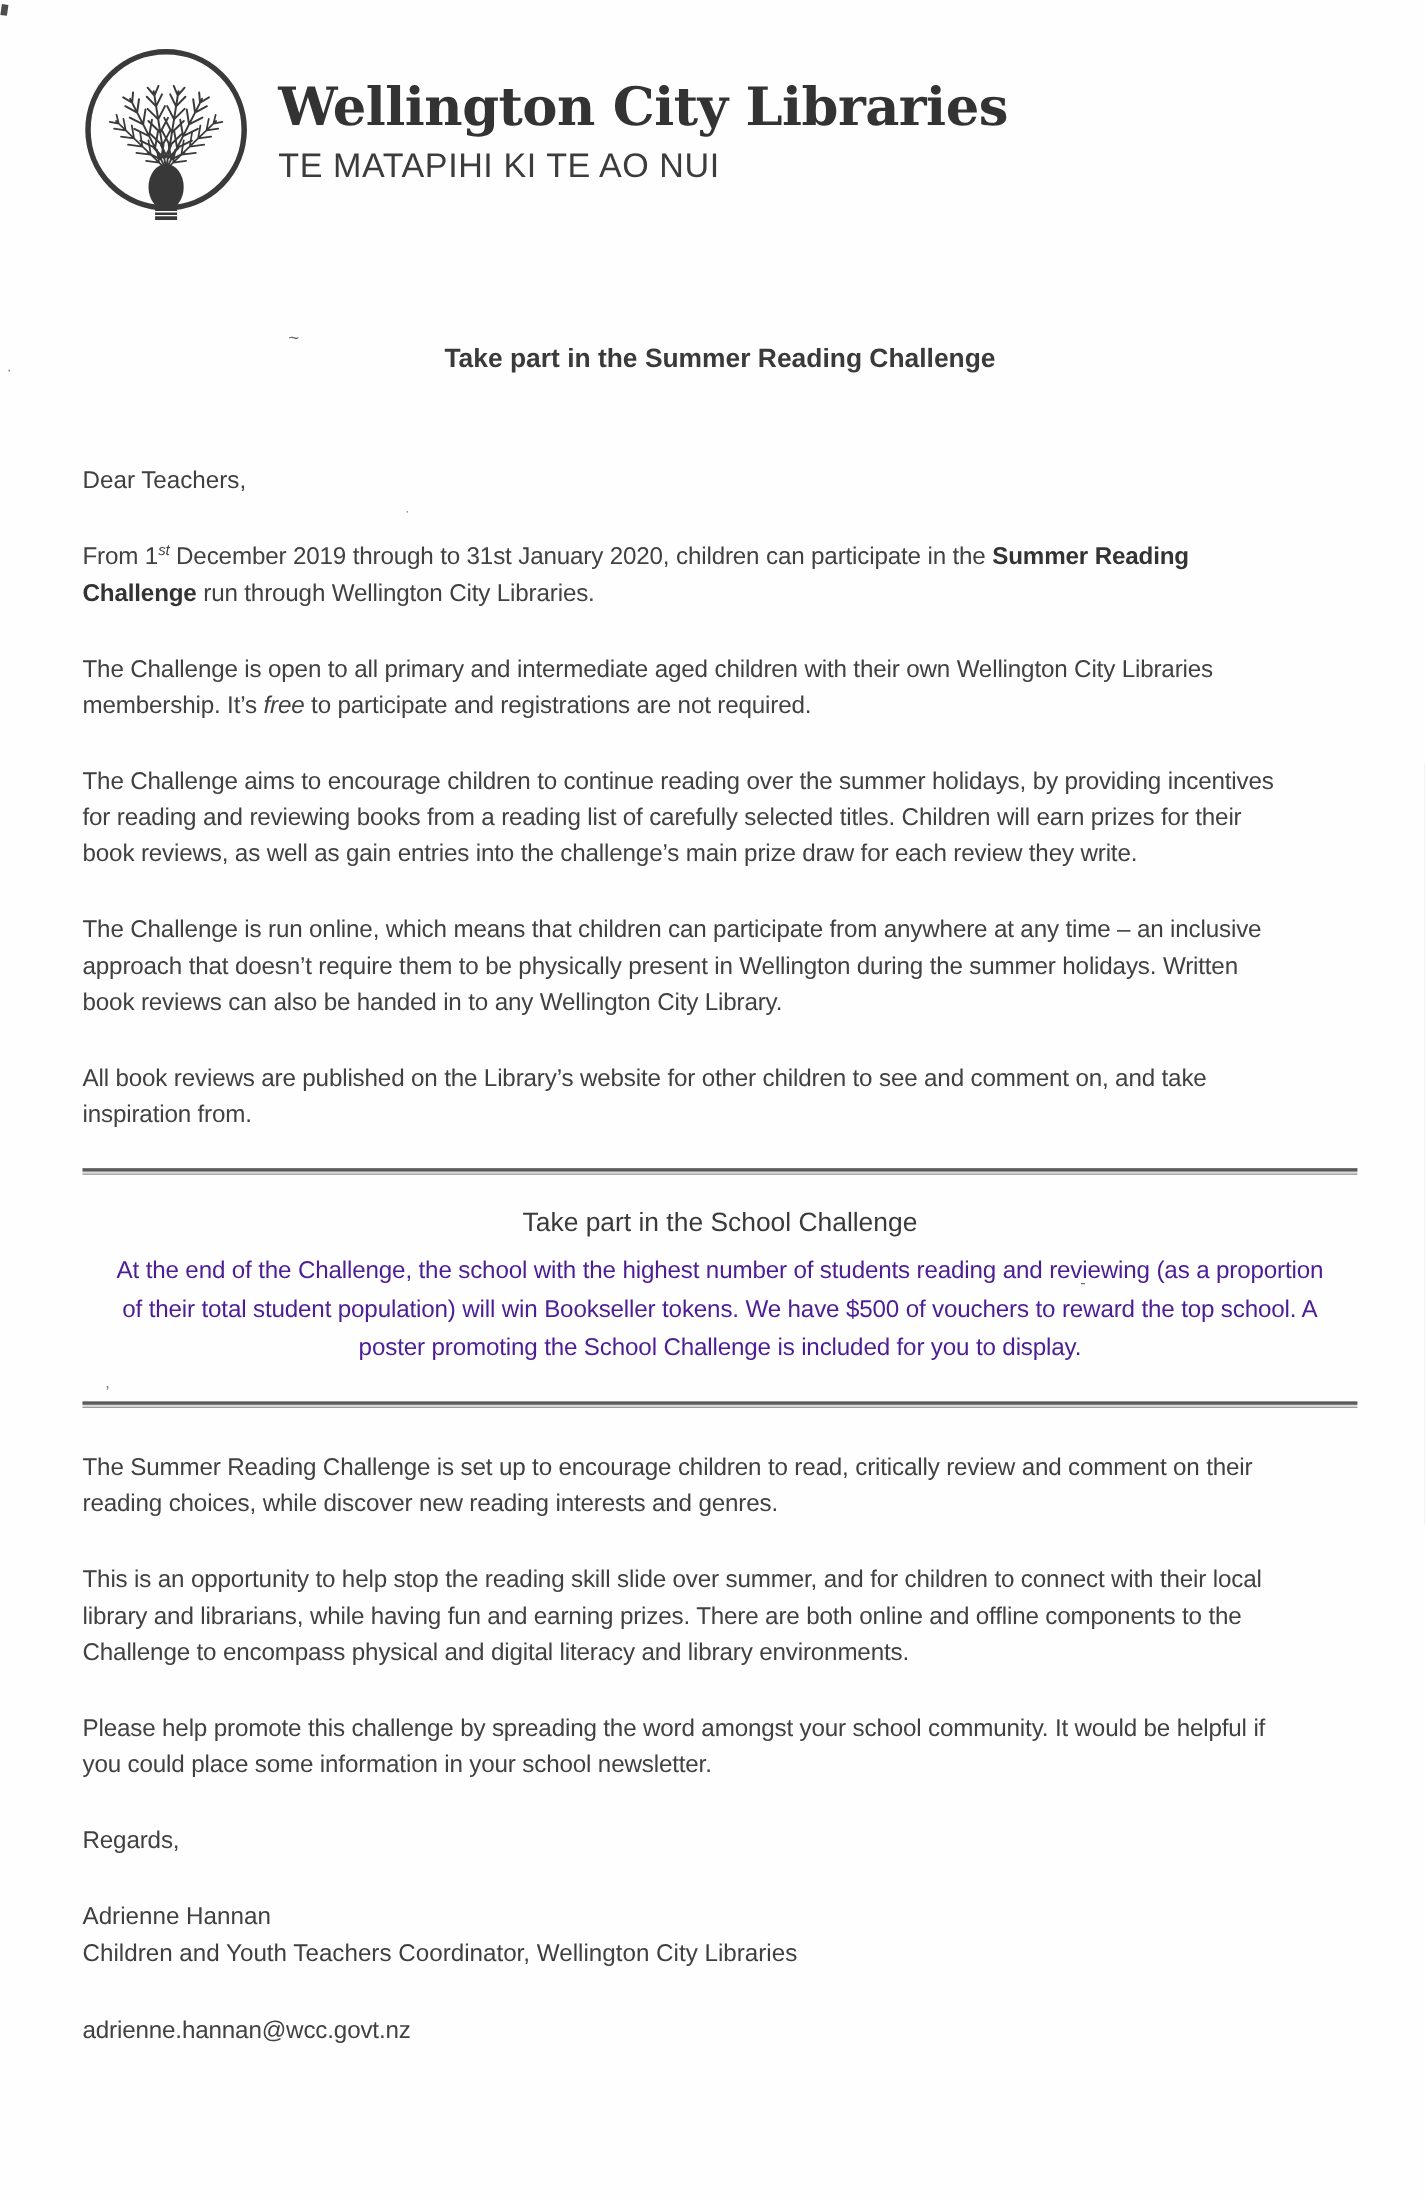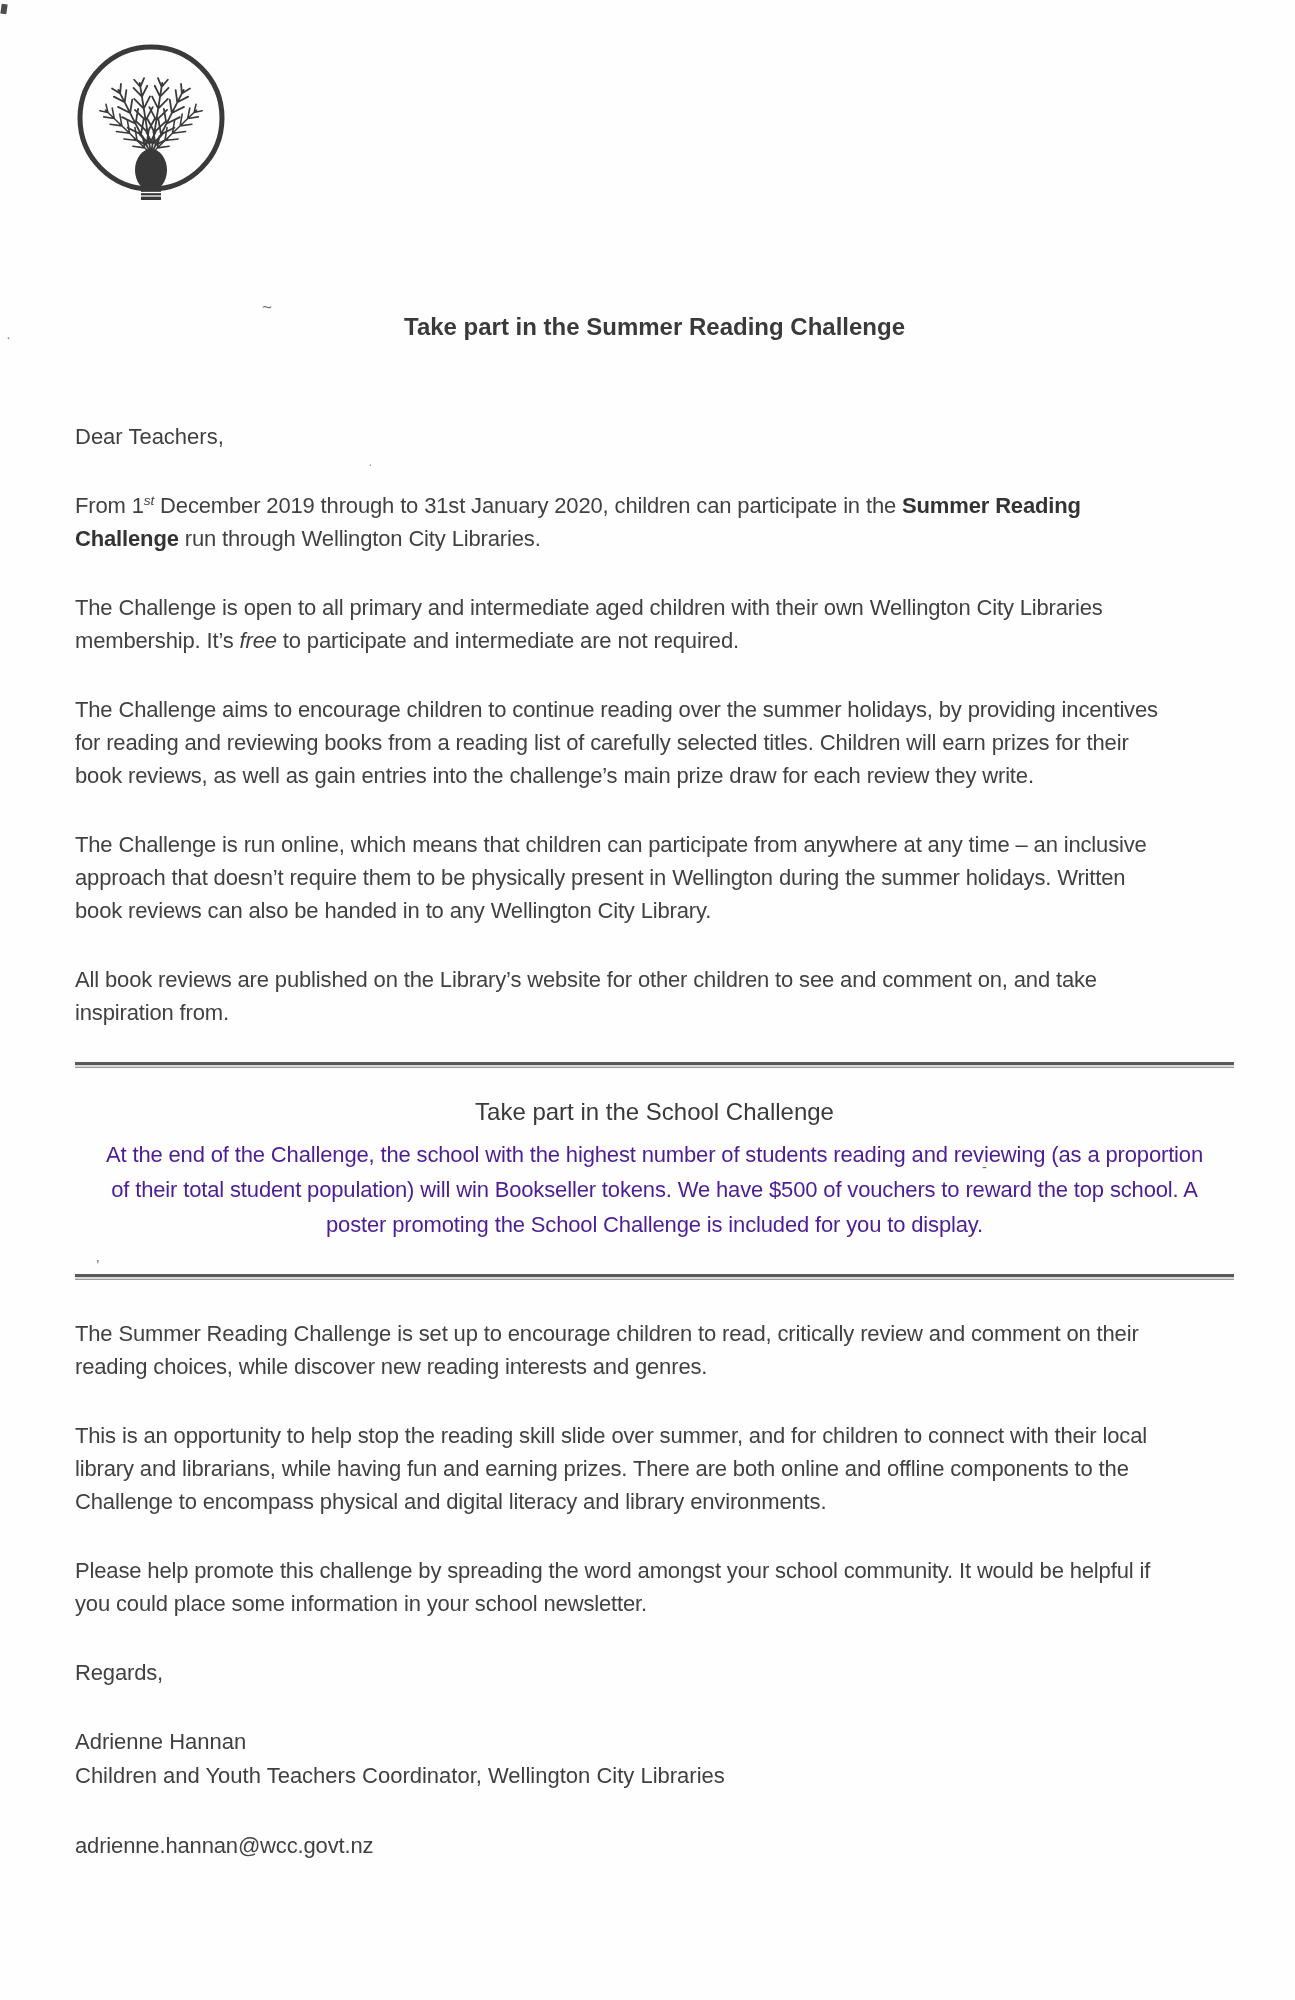--- a/index.html
+++ b/index.html
@@ -100,29 +100,33 @@
         <use href="#frond" transform="translate(76,112) rotate(-9)"></use>
         <use href="#frond" transform="translate(76,112) rotate(9)"></use>
         <use href="#frond" transform="translate(76,112) rotate(27)"></use>
         <use href="#frond" transform="translate(76,112) rotate(46) scale(0.88)"></use>
         <ellipse cx="76" cy="128" rx="16" ry="21" fill="#383838"></ellipse>
         <rect x="66" y="147" width="20" height="11" fill="#383838"></rect>
         <line x1="66" y1="150.5" x2="86" y2="150.5" stroke="#fefefe" stroke-width="1.3"></line>
         <line x1="66" y1="154" x2="86" y2="154" stroke="#fefefe" stroke-width="1.3"></line>
       </svg>
     </div>
+    <div class="head-text">
+      <div class="org-name">Wellington City Libraries</div>
+      <div class="tagline">TE MATAPIHI KI TE AO NUI</div>
+    </div>
   </header>
 
   <h1 class="letter-title">Take part in the Summer Reading Challenge</h1>
 
   <p class="salutation">Dear Teachers,</p>
 
   <p class="body-par"><span>From 1</span><sup>st</sup><span> December 2019 through to 31st January 2020, children can participate in the </span><strong>Summer Reading Challenge</strong><span> run through Wellington City Libraries.</span></p>
 
-  <p class="body-par"><span>The Challenge is open to all primary and intermediate aged children with their own Wellington City Libraries membership. It’s </span><em>free</em><span> to participate and intermediate are not required.</span></p>
+  <p class="body-par"><span>The Challenge is open to all primary and intermediate aged children with their own Wellington City Libraries membership. It’s </span><em>free</em><span> to participate and registrations are not required.</span></p>
 
   <p class="body-par">The Challenge aims to encourage children to continue reading over the summer holidays, by providing incentives for reading and reviewing books from a reading list of carefully selected titles. Children will earn prizes for their book reviews, as well as gain entries into the challenge’s main prize draw for each review they write.</p>
 
   <p class="body-par">The Challenge is run online, which means that children can participate from anywhere at any time – an inclusive approach that doesn’t require them to be physically present in Wellington during the summer holidays. Written book reviews can also be handed in to any Wellington City Library.</p>
 
   <p class="body-par">All book reviews are published on the Library’s website for other children to see and comment on, and take inspiration from.</p>
 
   <div class="divider divider-top"></div>
 
   <section>

